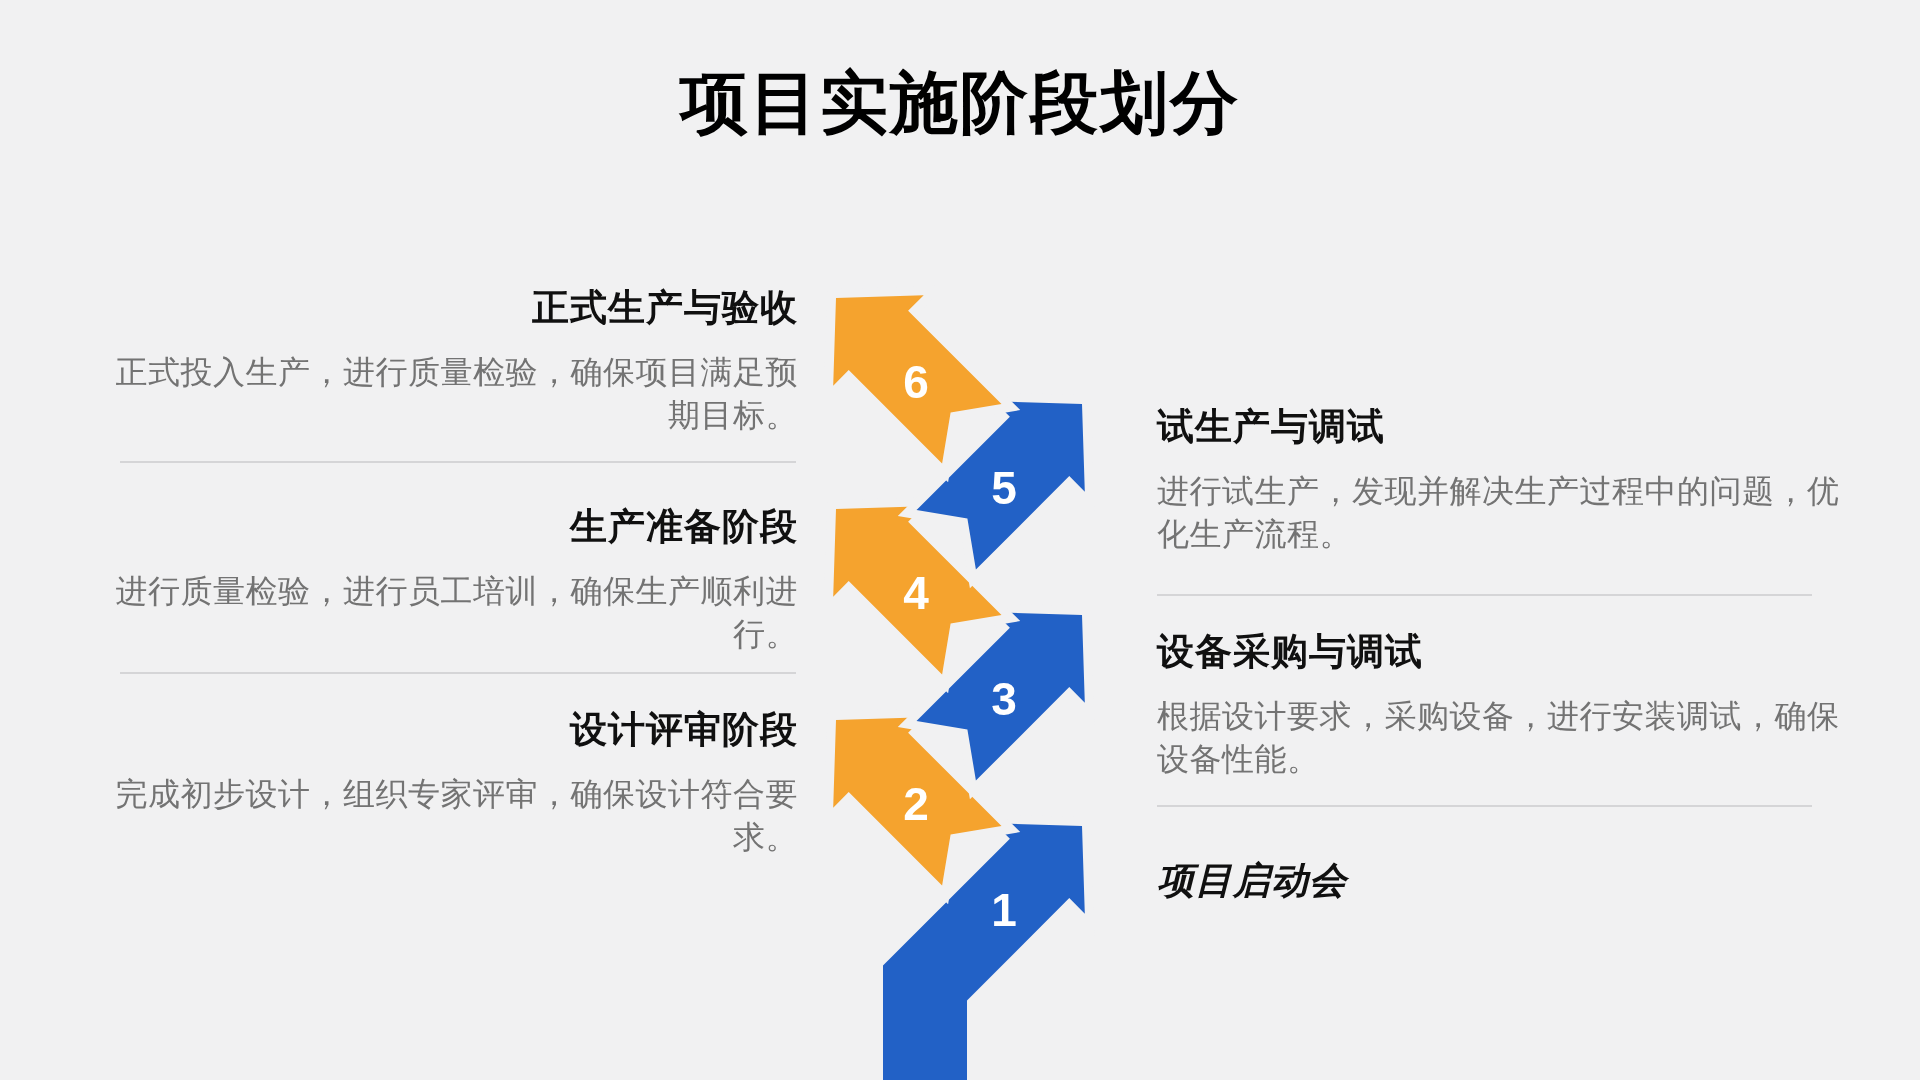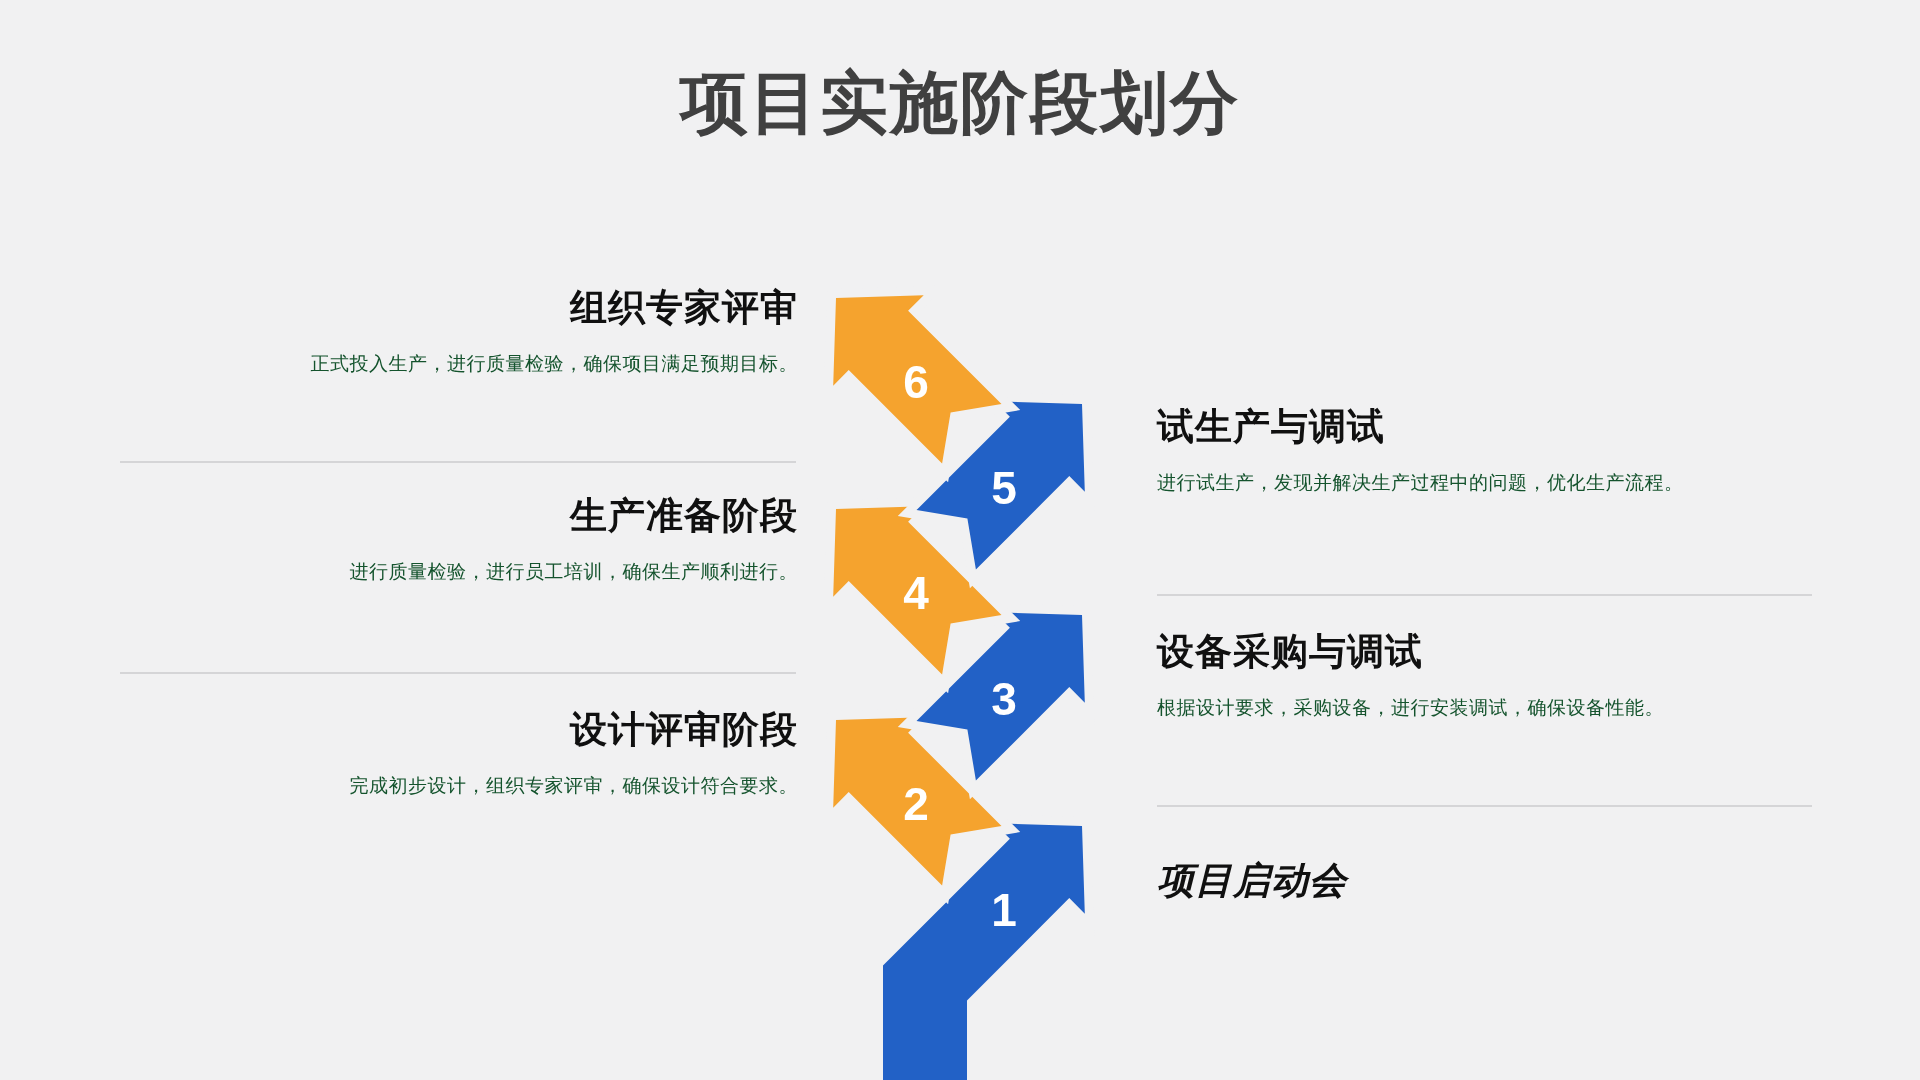--- a/index.html
+++ b/index.html
@@ -5,31 +5,31 @@
   html,body{margin:0;padding:0;}
   body{background:#e6e6e8;}
   .slide{
     position:relative;width:1920px;height:1080px;overflow:hidden;
     background:var(--bg,#f1f1f2);
     font-family:"Liberation Sans","DejaVu Sans",sans-serif;
   }
   .hero{position:absolute;top:58px;left:0;width:1920px;text-align:center;}
   .hero h1{
     margin:0;font-size:68px;font-weight:900;letter-spacing:2px;
-    color:#404040;
+    color:#000000;
   }
   .hero .sub{
     margin:26px 0 0 0;font-size:27px;letter-spacing:4px;color:#2e2e2e;font-weight:400;
   }
   .pblock{position:absolute;width:690px;}
   .pblock h2{margin:0 0 18px 0;font-size:37px;font-weight:bold;color:#101010;letter-spacing:1px;}
-  .pblock p{margin:0;font-size:19px;line-height:1.35;letter-spacing:.5px;color:#14532d;}
+  .pblock p{margin:0;font-size:32px;line-height:1.35;letter-spacing:.5px;color:#737373;}
   .pblock.side-left{left:108px;text-align:right;}
   .pblock.side-right{left:1157px;text-align:left;}
-  .pos-l1{top:283px;} .pos-l2{top:491px;} .pos-l3{top:705px;}
+  .pos-l1{top:283px;} .pos-l2{top:502px;} .pos-l3{top:705px;}
   .pos-r1{top:402px;} .pos-r2{top:613px;margin-top:14px;} .pos-r3{top:856px;font-style:italic;}
   .divider{position:absolute;height:2px;background:var(--divider,#d5d5d7);}
   .div-l{left:120px;width:676px;}
   .div-r{left:1157px;width:655px;}
   .div-l1{top:461px;} .div-l2{top:672px;}
   .div-r1{top:594px;} .div-r2{top:805px;}
   .zigzag{position:absolute;left:0;top:0;}
   .step-num{
     font-family:"Liberation Sans","DejaVu Sans",sans-serif;
     font-size:46px;font-weight:bold;
@@ -38,21 +38,21 @@
 </head>
 <body>
 
 <div class="slide">
 
   <div class="hero">
     <h1>项目实施阶段划分</h1>
   </div>
 
   <div class="pblock side-left pos-l1">
-    <h2>组织专家评审</h2>
+    <h2>正式生产与验收</h2>
     <p>正式投入生产，进行质量检验，确保项目满足预期目标。</p>
   </div>
   <div class="divider div-l div-l1"></div>
   <div class="pblock side-left pos-l2">
     <h2>生产准备阶段</h2>
     <p>进行质量检验，进行员工培训，确保生产顺利进行。</p>
   </div>
   <div class="divider div-l div-l2"></div>
   <div class="pblock side-right pos-r1">
     <h2>试生产与调试</h2>

